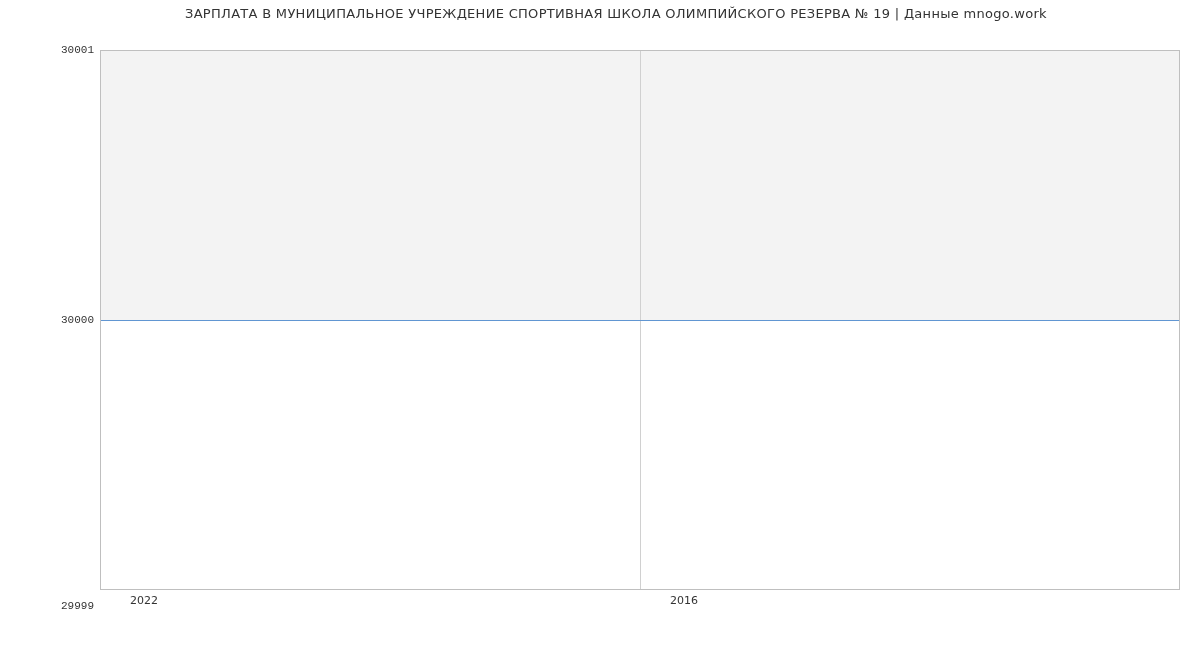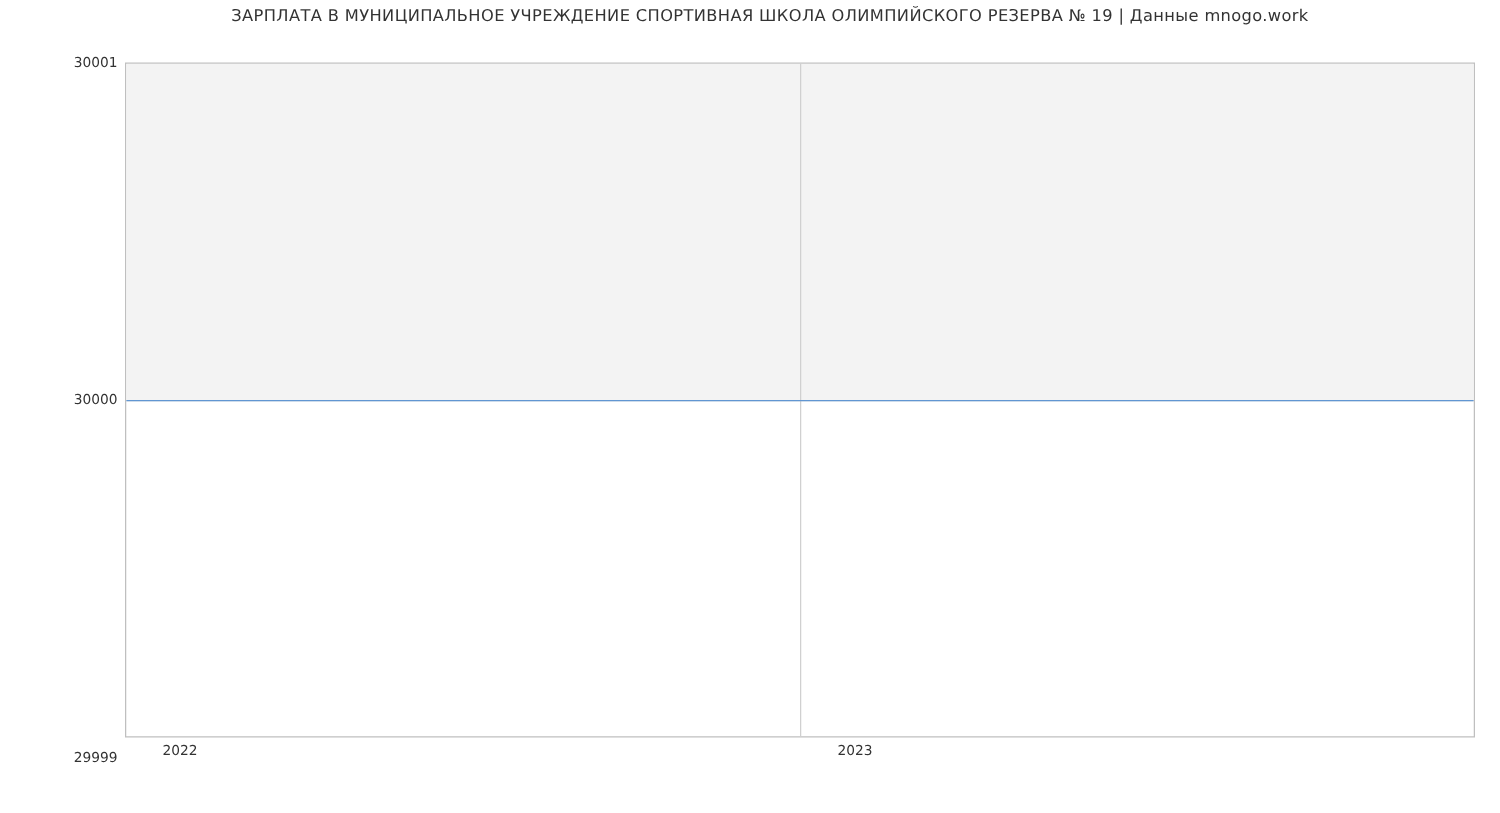--- a/index.html
+++ b/index.html
@@ -75,20 +75,21 @@
   }
   
   .ytick {
     position: absolute;
     right: 1106px; 
     font-size: 11px;
     color: #333;
     text-align: right;
     transform: translateY(-50%);
     width: 90px;
+    font-family: Liberation Mono, monospace;
   }
   .xtick {
     position: absolute;
     top: 594px;
     font-size: 11px;
     color: #333;
     transform: translateX(-50%);
     white-space: nowrap;
     margin-left: 44px;
   }
@@ -98,21 +99,21 @@
 
 <div class="chart-wrap">
 
   <div class="title">ЗАРПЛАТА В МУНИЦИПАЛЬНОЕ УЧРЕЖДЕНИЕ СПОРТИВНАЯ ШКОЛА ОЛИМПИЙСКОГО РЕЗЕРВА № 19 | Данные mnogo.work</div>
 
   <div class="ytick" style="top:590px;margin-top:16px;">29999</div>
   <div class="ytick" style="top:320px;">30000</div>
   <div class="ytick" style="top:50px;">30001</div>
 
   <div class="xtick" style="left:100px;">2022</div>
-  <div class="xtick" style="left:640px;">2023</div>
+  <div class="xtick" style="left:640px;">2016</div>
   <div class="xtick" style="left:1180px;">2024</div>
 
   <div class="plot">
     <div class="shade"></div>
     <div class="vgrid-mid"></div>
     <div class="hgrid-mid"></div>
     <div class="series-line"></div>
   </div>
 
 </div>

